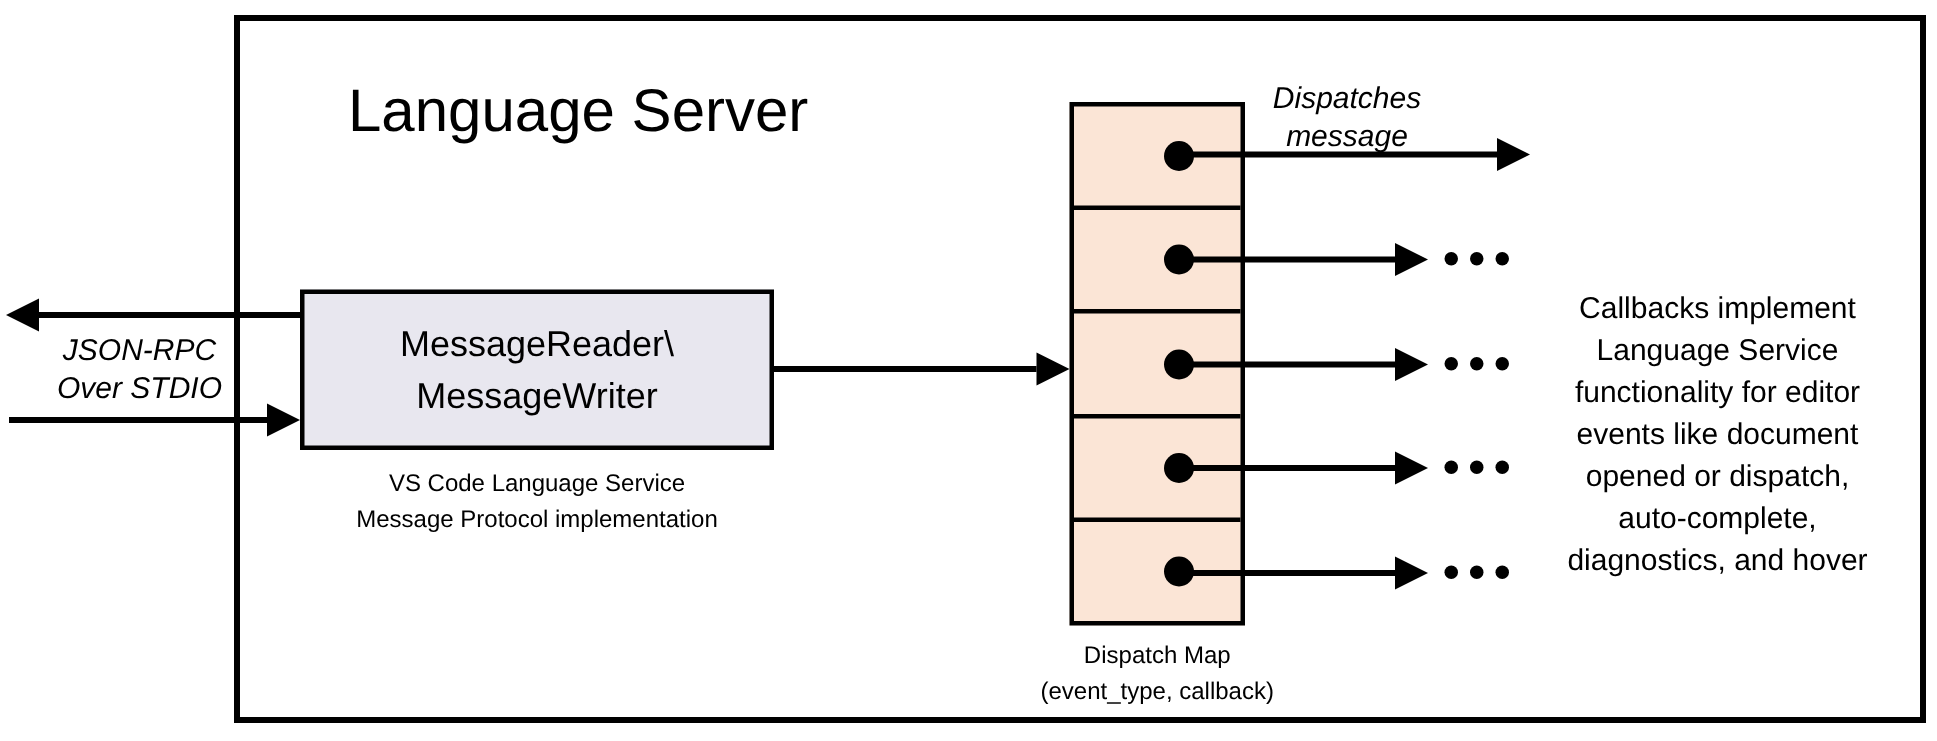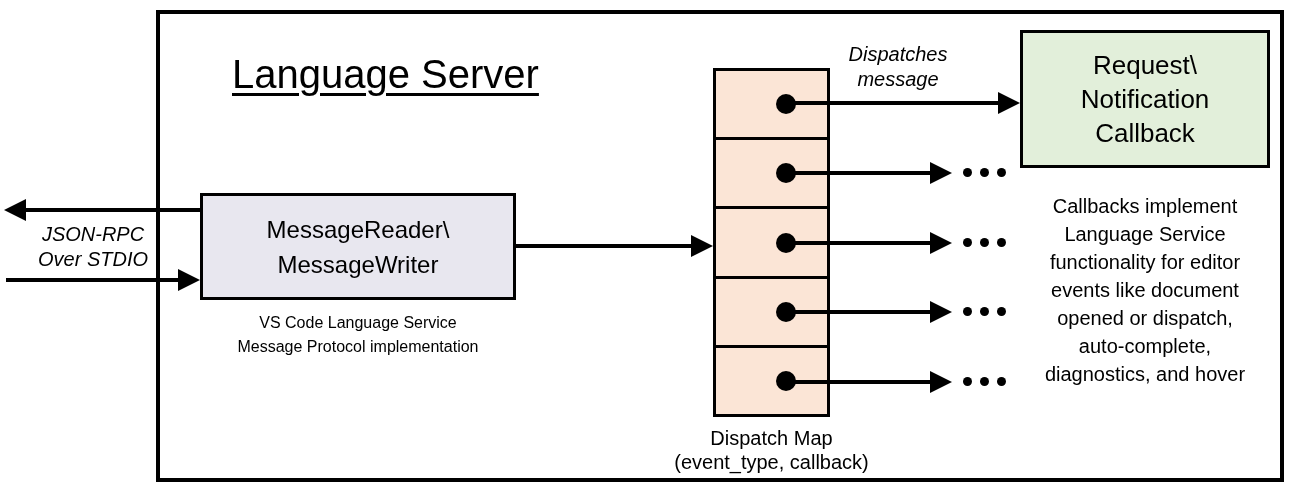--- a/index.html
+++ b/index.html
@@ -11,21 +11,21 @@
   .box{
     box-sizing:border-box;border:3px solid #000;
     display:flex;align-items:center;justify-content:center;text-align:center;
   }
   .outer{
     position:absolute;left:156px;top:10px;width:1128px;height:472px;
     box-sizing:border-box;border:4px solid #000;background:transparent;
   }
   .title{
     position:absolute;left:232px;top:52px;font-size:40px;
-    text-decoration:underline;text-decoration-thickness:3px;text-underline-offset:5px;
+    text-decoration-thickness:3px;text-underline-offset:5px;
   }
   .hline{position:absolute;height:4px;background:#000;}
   .tri-r{position:absolute;width:0;height:0;border-top:11px solid transparent;border-bottom:11px solid transparent;border-left:22px solid #000;}
   .tri-l{position:absolute;width:0;height:0;border-top:11px solid transparent;border-bottom:11px solid transparent;border-right:22px solid #000;}
   .lbl{position:absolute;text-align:center;font-style:italic;font-size:20px;line-height:25px;}
   .reader-box{
     position:absolute;left:200px;top:193px;width:316px;height:107px;
     background:#e8e7ef;font-size:24px;line-height:35px;
   }
   .reader-caption{
@@ -45,21 +45,21 @@
   .callback-box{
     position:absolute;left:1020px;top:30px;width:250px;height:138px;
     background:#e2efda;font-size:26px;line-height:34px;
   }
   .note{
     position:absolute;left:1012px;top:192px;width:266px;
     text-align:center;font-size:20px;line-height:28px;
   }
   .map-caption{
     position:absolute;left:650px;top:426px;width:243px;
-    text-align:center;font-size:20px;line-height:24px;
+    text-align:center;font-size:16px;line-height:24px;
   }
 </style>
 </head>
 <body>
 
 <div class="canvas">
 
   <div class="outer"></div>
 
   <div class="title">Language Server</div>
@@ -94,21 +94,21 @@
     <div class="map-row">
         <div class="dot"></div>
       </div>
     <div class="map-row">
         <div class="dot"></div>
       </div>
   </div>
   <div class="map-caption ml">Dispatch Map
 (event_type, callback)</div>
 
-  <div class="lbl ml" style="left:828px;top:42px;width:140px;">Dispatches
+  <div class="lbl ml" style="left:828px;top:54px;width:140px;">Dispatches
 message</div>
 
   <div class="hline" style="left:786px;top:101px;width:212px;"></div>
   <div class="tri-r" style="left:998px;top:92px;"></div>
 
   <div class="hline" style="left:786px;top:171px;width:144px;"></div>
   <div class="tri-r" style="left:930px;top:162px;"></div>
   <div class="ellipsis" style="left:963px;top:168px;">
       <div class="edot"></div>
       <div class="edot"></div>
@@ -132,23 +132,20 @@
     </div>
 
   <div class="hline" style="left:786px;top:380px;width:144px;"></div>
   <div class="tri-r" style="left:930px;top:371px;"></div>
   <div class="ellipsis" style="left:963px;top:377px;">
       <div class="edot"></div>
       <div class="edot"></div>
       <div class="edot"></div>
     </div>
 
-  <div class="callback-box box ml">Request\
-Notification
-Callback</div>
 
   <div class="note ml">Callbacks implement
 Language Service
 functionality for editor
 events like document
 opened or dispatch,
 auto-complete,
 diagnostics, and hover</div>
 
 </div>

